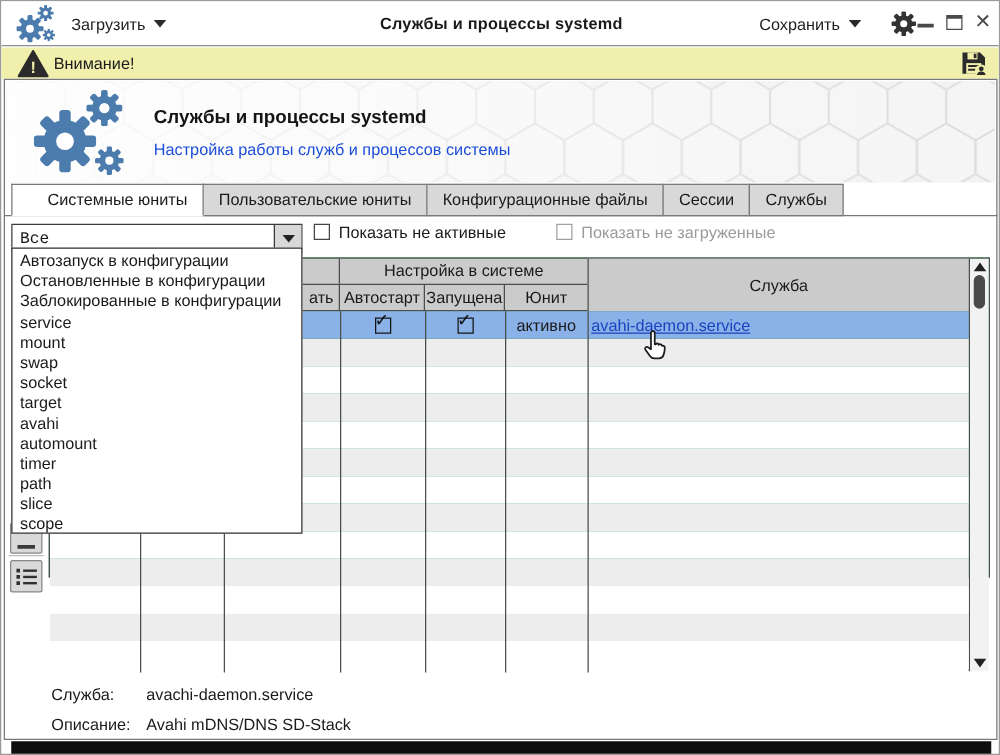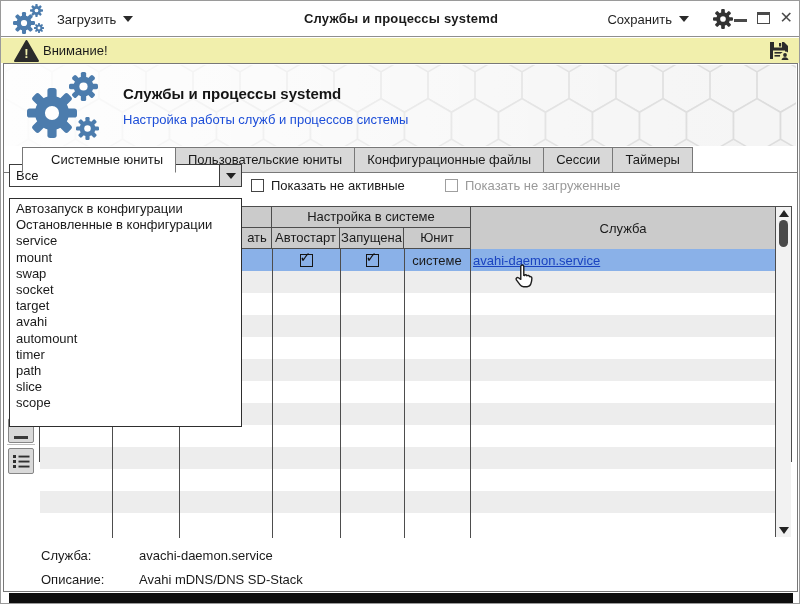--- a/index.html
+++ b/index.html
@@ -34,25 +34,25 @@
   .hexheader { position:absolute; left:4px; top:64px; width:791px; height:81px; background:#f2f2f2; overflow:hidden; }
   .hexfade { position:absolute; inset:0; background:linear-gradient(90deg, rgba(255,255,255,.9) 0%, rgba(255,255,255,.55) 40%, rgba(255,255,255,.15) 75%, rgba(255,255,255,0) 100%); }
   .logo { position:absolute; left:22px; top:5px; }
   .hdr-title { position:absolute; left:118px; top:20px; font-weight:bold; font-size:15px; color:#151515; }
   .hdr-sub { position:absolute; left:118px; top:47px; font-size:13px; color:#1d4ed8; }
 
   
   .tabline { position:absolute; left:3px; top:171px; width:794px; border-top:1px solid #787878; }
   .tabbar { position:absolute; left:8px; top:146px; display:flex; }
   .tab { height:26px; line-height:24px; padding:0 12px; background:#d8d8d8; border:1px solid #787878; margin-left:-1px; white-space:nowrap; }
-  .tab:first-child { margin-left:13px;padding-left:28px; }
+  .tab:first-child { margin-left:0;padding-left:28px; }
   .tab.active { background:#fff; border-bottom:1px solid #fff; position:relative; z-index:2; }
 
   
-  .combo { position:absolute; left:8px; top:163px; width:233px; height:23px; background:#fff; border:1px solid #3c3c3c; }
+  .combo { position:absolute; left:8px; top:178px; width:233px; height:23px; background:#fff; border:1px solid #3c3c3c;font-family:Liberation Mono, monospace; }
   .combo-text { position:absolute; left:6px; top:0; line-height:21px; }
   .combo-btn { position:absolute; right:0; top:0; width:22px; height:21px; background:#d8d8d8; border-left:1px solid #3c3c3c; display:flex; align-items:center; justify-content:center; }
   .combo-btn .tri { width:0; height:0; border-left:5px solid transparent; border-right:5px solid transparent; border-top:6px solid #222; }
   .cb-group { position:absolute; top:177px; display:flex; align-items:center; gap:7px; }
   #cb1 { left:250px; }
   #cb2 { left:444px; color:#9a9a9a; }
   .cb-box { width:13px; height:13px; background:#fff; border:1px solid #444; }
   #cb2 .cb-box { border-color:#9f9f9f; }
   .search { position:absolute; left:591px; top:175px; width:203px; height:23px; border:1px solid #3c3c3c; background:#fff; font:13px "Liberation Sans","DejaVu Sans",sans-serif; padding-left:6px; }
 
@@ -98,21 +98,21 @@
   .dd-item { height:16.2px; line-height:16.2px; padding-left:6px; white-space:nowrap; overflow:hidden; }
 
   
   .cursor { position:absolute; left:510px; top:262px; z-index:20; }
 
   
   .det-row { position:absolute; left:40px; }
   #det1 { top:547px; }
   #det2 { top:571px; }
   .det-label { display:inline-block; width:82px; }
-  .det-val { position:absolute; left:98px; white-space:nowrap; }
+  .det-val { position:absolute; left:76px; white-space:nowrap; }
 
   .blackbar { position:absolute; left:8px; top:592px; width:784px; height:12px; background:#0e0e0e; }
 </style>
 </head>
 <body>
 
 <div id="app">
 
   <svg width="0" height="0" style="position:absolute">
     <defs>
@@ -197,21 +197,21 @@
     <div class="hdr-title">Службы и процессы systemd</div>
     <div class="hdr-sub">Настройка работы служб и процессов системы</div>
   </div>
 
   <div class="tabline"></div>
   <div class="tabbar">
       <div class="tab active">Системные юниты</div>
       <div class="tab">Пользовательские юниты</div>
       <div class="tab">Конфигурационные файлы</div>
       <div class="tab">Сессии</div>
-      <div class="tab">Таймеры</div>
+      <div class="tab">Службы</div>
     </div>
 
   <div class="combo">
     <span class="combo-text">Все</span>
     <span class="combo-btn">
         <span class="tri"></span>
       </span>
   </div>
   <div class="cb-group" id="cb1">
     <span class="cb-box"></span>
@@ -246,21 +246,21 @@
       <div class="cell" style="width:68px">
           <span class="cbx">
             <span class="tick">✓</span>
           </span>
         </div>
       <div class="cell" style="width:64px">
           <span class="cbx">
             <span class="tick">✓</span>
           </span>
         </div>
-      <div class="cell" style="width:66px">системе</div>
+      <div class="cell" style="width:66px">активно</div>
       <div class="cell rs-c7" style="width:305px">
           <a class="svc-link" style="color:#1a43c0">avahi-daemon.service</a>
         </div>
     </div>
 
     <div class="stripes">
         <div class="stripe"></div>
         <div class="stripe alt"></div>
         <div class="stripe"></div>
         <div class="stripe alt"></div>
@@ -299,20 +299,21 @@
       <rect x="0" y="6" width="3" height="3"></rect>
         <rect x="5.5" y="6.6" width="11" height="1.9"></rect>
       <rect x="0" y="11" width="3" height="3"></rect>
         <rect x="5.5" y="11.6" width="11" height="1.9"></rect>
     </svg>
   </div>
 
   <div class="dropdown">
       <div class="dd-item">Автозапуск в конфигурации</div>
       <div class="dd-item">Остановленные в конфигурации</div>
+      <div class="dd-item">Заблокированные в конфигурации</div>
       <div class="dd-item">service</div>
       <div class="dd-item">mount</div>
       <div class="dd-item">swap</div>
       <div class="dd-item">socket</div>
       <div class="dd-item">target</div>
       <div class="dd-item">avahi</div>
       <div class="dd-item">automount</div>
       <div class="dd-item">timer</div>
       <div class="dd-item">path</div>
       <div class="dd-item">slice</div>

